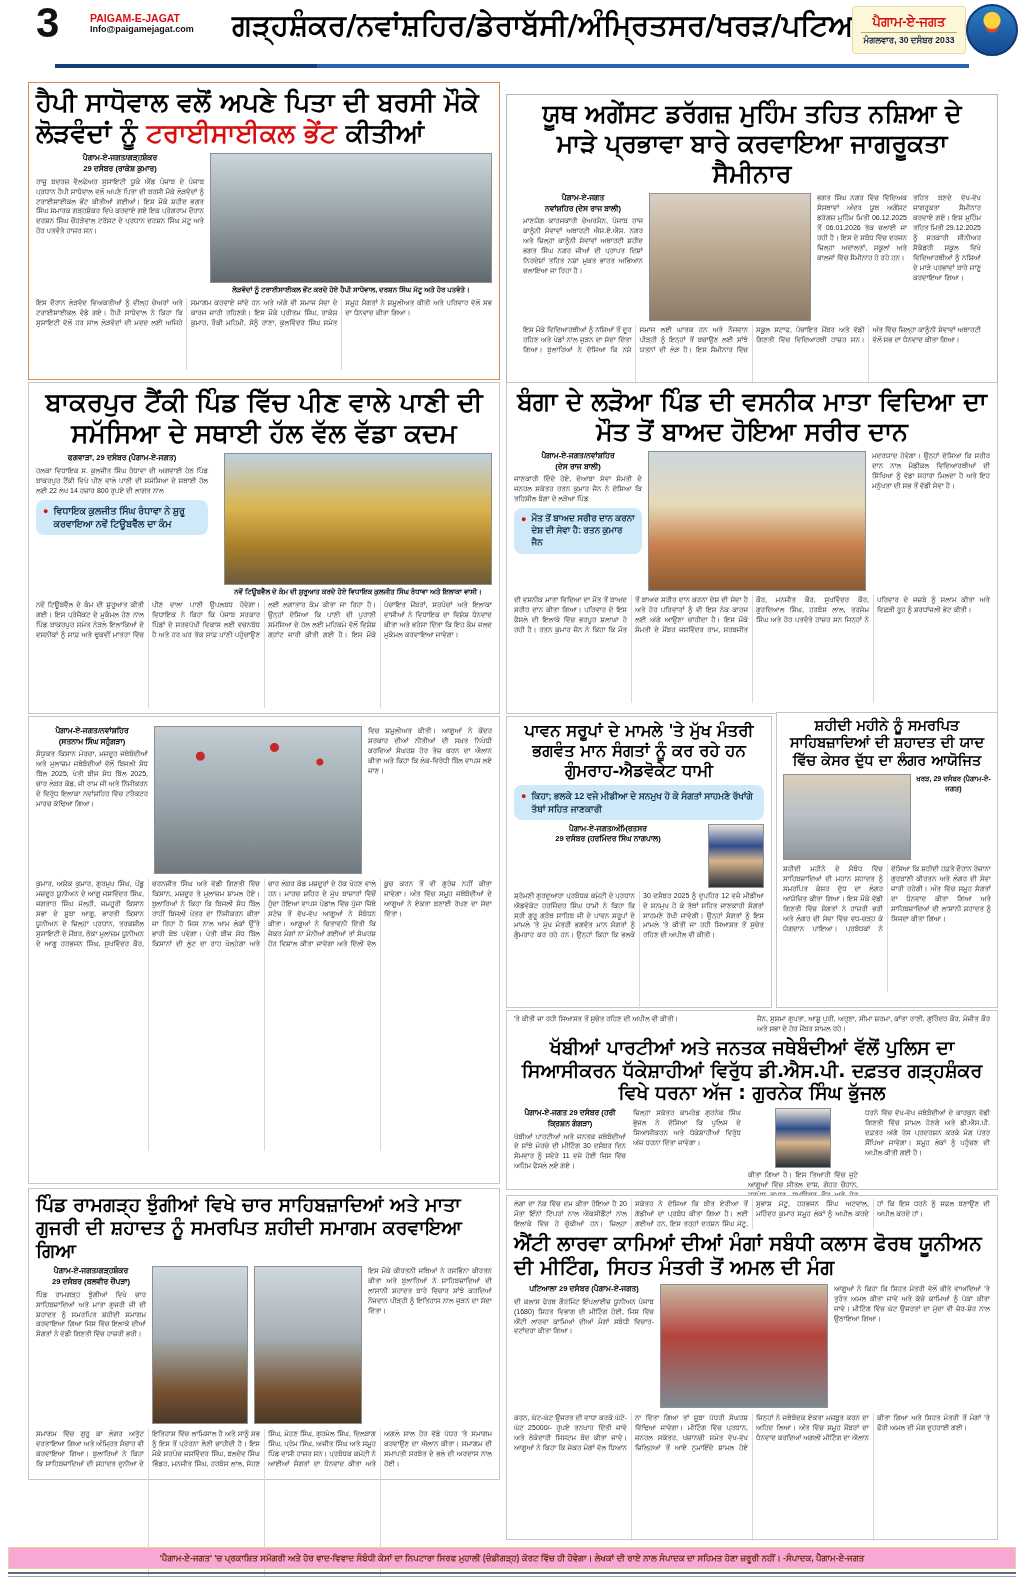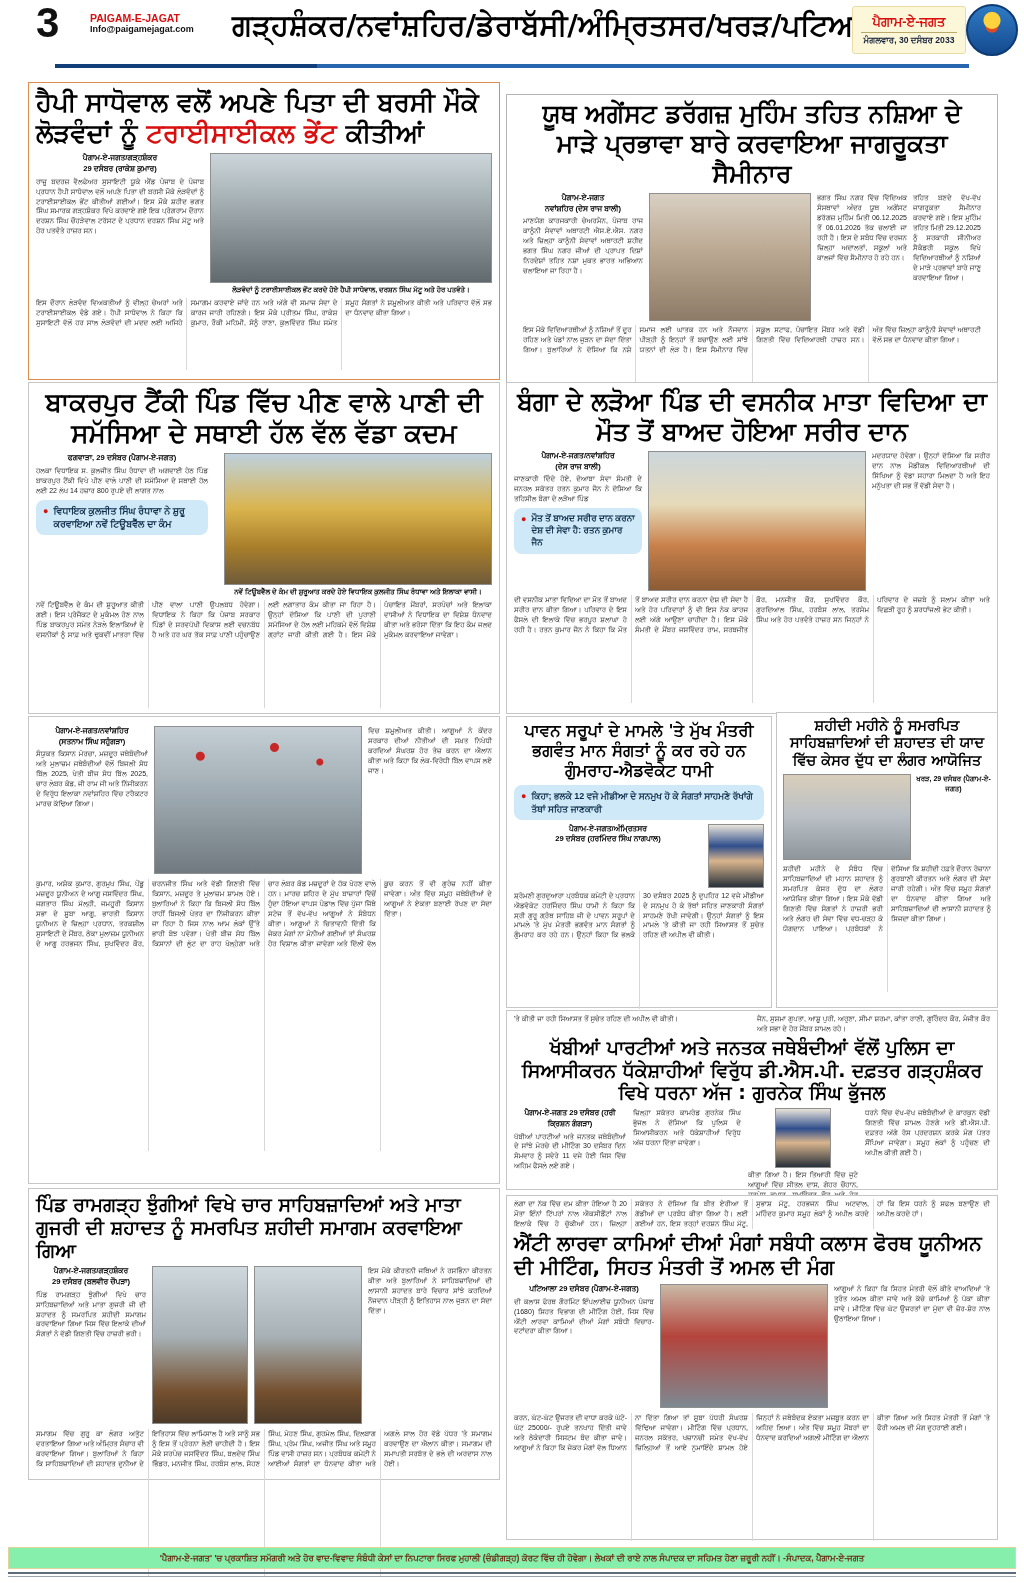--- a/index.html
+++ b/index.html
@@ -26,21 +26,21 @@
   .ph-a4{background:linear-gradient(180deg,#ccd6db 0%,#e6dab9 38%,#c8804b 68%,#8b5b35 100%);}
   .ph-a5{background:
      radial-gradient(circle at 22% 20%,#c62828 0 4px,transparent 5px),
      radial-gradient(circle at 58% 14%,#c62828 0 4px,transparent 5px),
      radial-gradient(circle at 80% 24%,#c62828 0 3px,transparent 4px),
      linear-gradient(180deg,#c4ced4 0%,#9ba7ae 50%,#70797f 100%);}
   .ph-port{background:linear-gradient(180deg,#e9e4da 0%,#2f4e8c 34%,#d9b58d 58%,#28313b 100%);}
   .ph-a7{background:linear-gradient(180deg,#d9ceba 0%,#bac0c6 48%,#8e969c 100%);}
   .ph-a9{background:linear-gradient(180deg,#cfd8dc 0%,#a6b0b5 45%,#75502f 80%,#4c3a28 100%);}
   .ph-a10{background:linear-gradient(180deg,#cabaa7 0%,#b4443c 42%,#7e8992 100%);}
-  .footer-strip{background:#86efac;border:1px solid #e0d49a;font-size:8.6px;font-weight:700;
+  .footer-strip{background:#f9a8d4;border:1px solid #e0d49a;font-size:8.6px;font-weight:700;
                 color:#6b2d12;display:flex;align-items:center;justify-content:center;box-sizing:border-box;}
   .rule2{border-top:2px solid #5f6d78;border-bottom:1px solid #9aa4ac;height:2px;}
 </style>
 </head>
 <body>
 
 <div id="page">
 
   <div class="abs" style="left:0;top:8;width:1024px;height:56px;">
     <div class="abs" style="left:36px;top:2px;font-size:42px;font-weight:800;line-height:1;">3</div>

